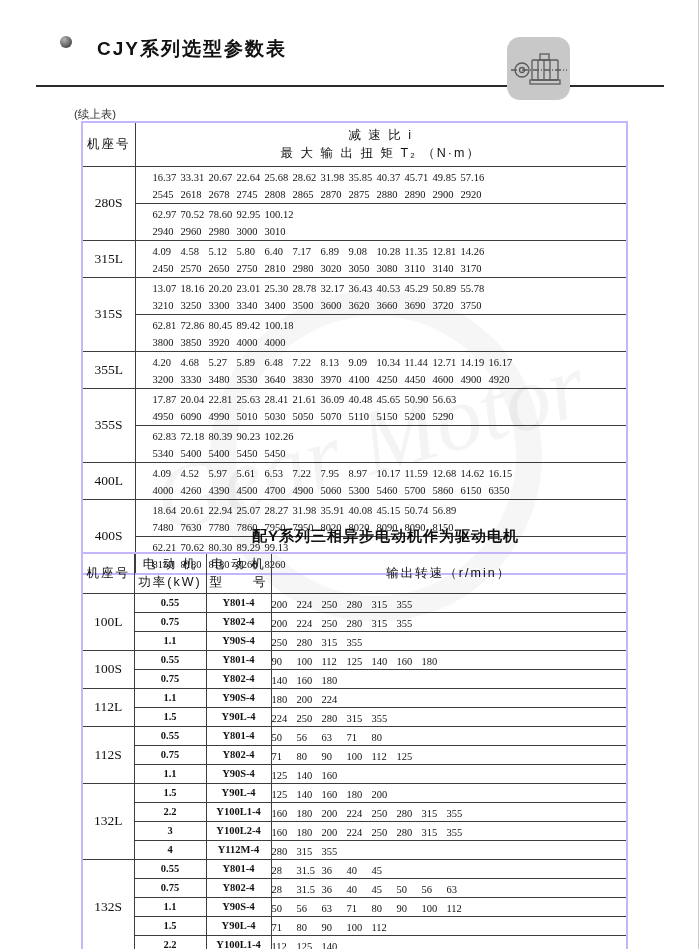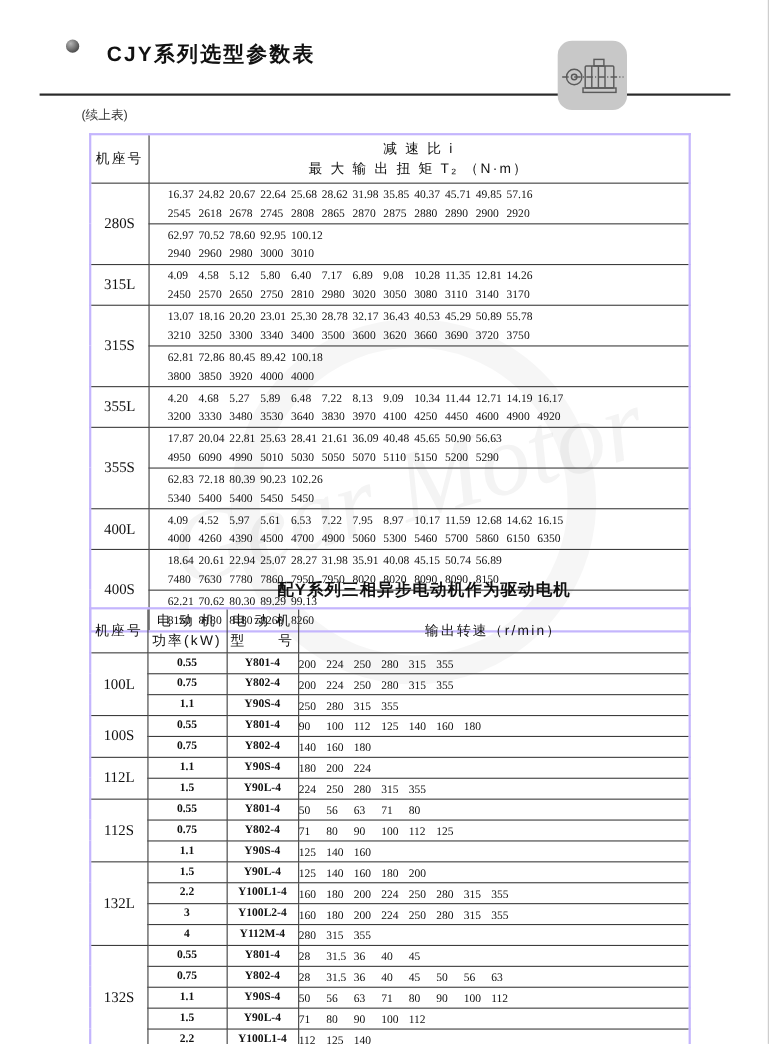--- a/index.html
+++ b/index.html
@@ -8,21 +8,21 @@
     font-family:"Liberation Sans",sans-serif;color:#1c1c1c;overflow:hidden;
   }
   .page-edge{position:absolute;top:0;right:1px;width:1px;height:100%;background:#c9c9c9;}
   .header-rule{position:absolute;left:36px;top:85px;width:628px;height:2px;background:#2a2a2a;}
   .title-wrap{position:absolute;left:60px;top:36px;display:flex;align-items:flex-start;gap:25px;}
   .title-bullet{width:12px;height:12px;border-radius:50%;
     background:radial-gradient(circle at 35% 30%,#b5b5b5,#4a4a4a 75%);}
   .doc-title{font-size:19px;font-weight:bold;letter-spacing:2px;color:#111;}
   .corner-icon{position:absolute;left:507px;top:37px;width:63px;height:63px;border-radius:13px;
     background:#c8c8c8;display:flex;align-items:center;justify-content:center;z-index:2;}
-  .continued-note{position:absolute;left:74px;top:97px;font-size:11.5px;color:#333;}
+  .continued-note{position:absolute;left:74px;top:107px;font-size:11.5px;color:#333;}
 
   
   .watermark{position:absolute;left:90px;top:390px;width:560px;text-align:center;
     font-family:"Liberation Serif",serif;font-style:italic;font-size:92px;
     color:rgba(130,130,130,0.09);transform:rotate(-16deg);white-space:nowrap;pointer-events:none;}
   .watermark-ring{position:absolute;left:210px;top:290px;width:280px;height:280px;border-radius:50%;
     border:26px solid rgba(130,130,130,0.07);pointer-events:none;}
 
   
   table{border-collapse:collapse;table-layout:fixed;}
@@ -97,21 +97,21 @@
       <td class="hdr-cn">
         <div class="hdr-line">减 速 比  i</div>
         <div class="hdr-line">最 大 输 出 扭 矩 T₂ （N·m）</div>
       </td>
     </tr>
   </thead>
   <tbody>
       <tr class="block-row">
         <td class="frame-cell" rowspan="2">280S</td>
         <td class="data-cell">
-          <div class="num-line"><span class="num">16.37</span><span class="num">24.82</span><span class="num">20.67</span><span class="num">22.64</span><span class="num">25.68</span><span class="num">28.62</span><span class="num">31.98</span><span class="num">35.85</span><span class="num">40.37</span><span class="num">45.71</span><span class="num">49.85</span><span class="num">57.16</span></div>
+          <div class="num-line"><span class="num">16.37</span><span class="num">33.31</span><span class="num">20.67</span><span class="num">22.64</span><span class="num">25.68</span><span class="num">28.62</span><span class="num">31.98</span><span class="num">35.85</span><span class="num">40.37</span><span class="num">45.71</span><span class="num">49.85</span><span class="num">57.16</span></div>
           <div class="num-line"><span class="num">2545</span><span class="num">2618</span><span class="num">2678</span><span class="num">2745</span><span class="num">2808</span><span class="num">2865</span><span class="num">2870</span><span class="num">2875</span><span class="num">2880</span><span class="num">2890</span><span class="num">2900</span><span class="num">2920</span></div>
         </td>
       </tr>
       <tr class="block-row">
         <td class="data-cell">
           <div class="num-line"><span class="num">62.97</span><span class="num">70.52</span><span class="num">78.60</span><span class="num">92.95</span><span class="num">100.12</span></div>
           <div class="num-line"><span class="num">2940</span><span class="num">2960</span><span class="num">2980</span><span class="num">3000</span><span class="num">3010</span></div>
         </td>
       </tr>
       <tr class="block-row">

